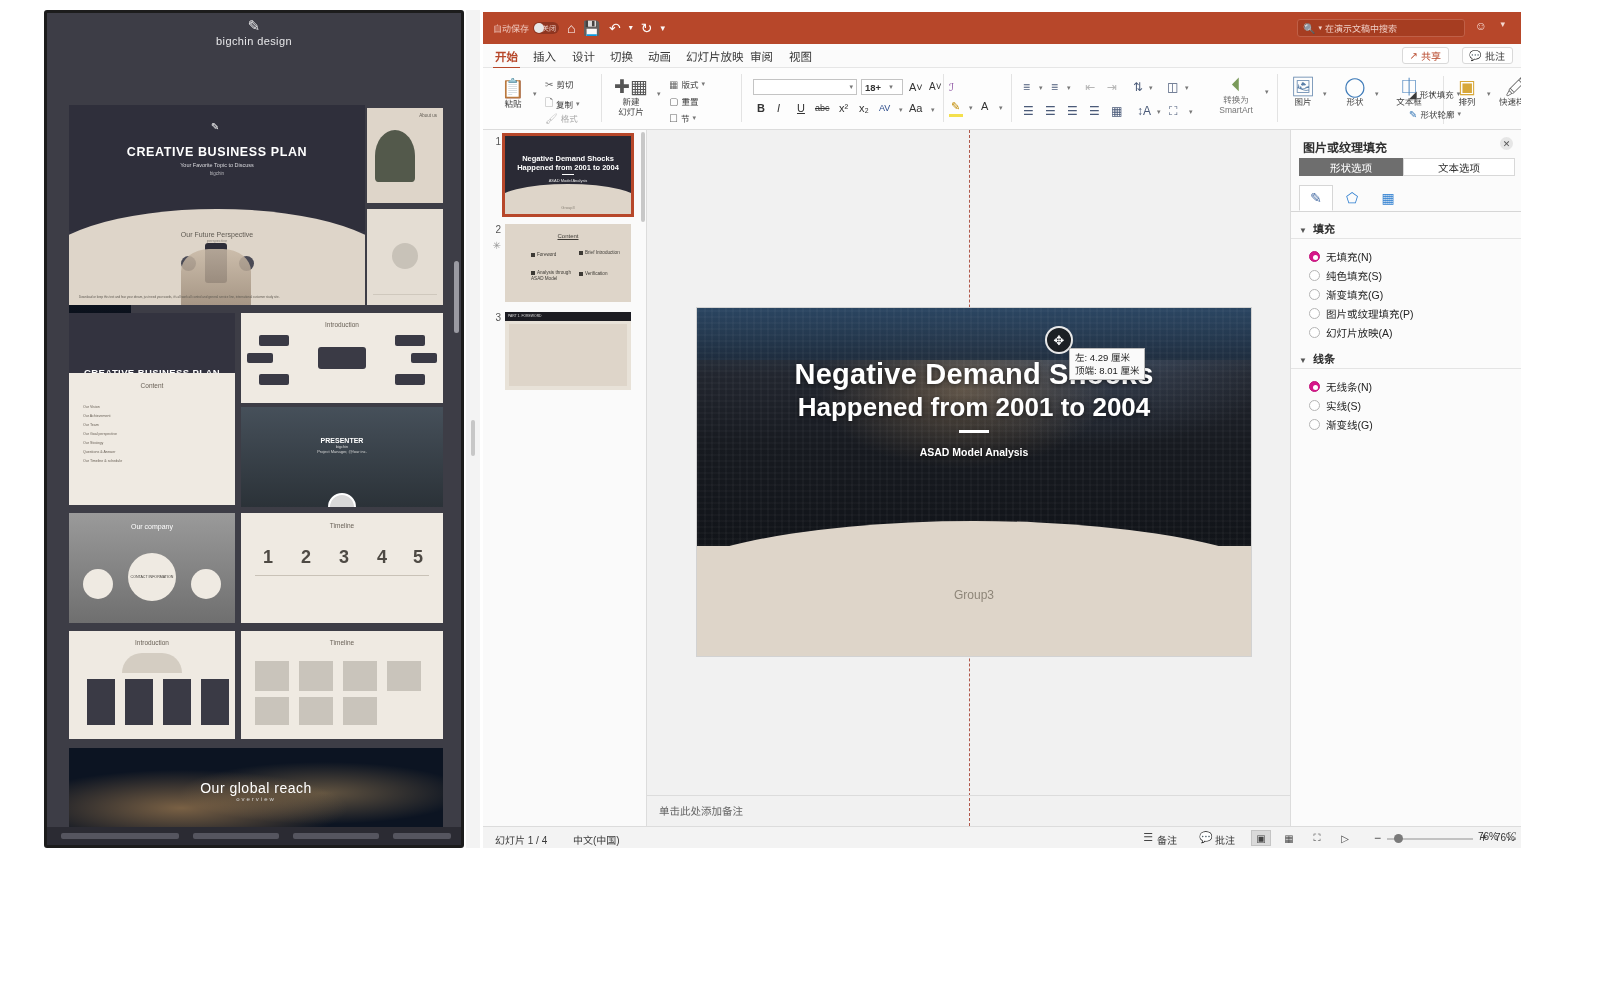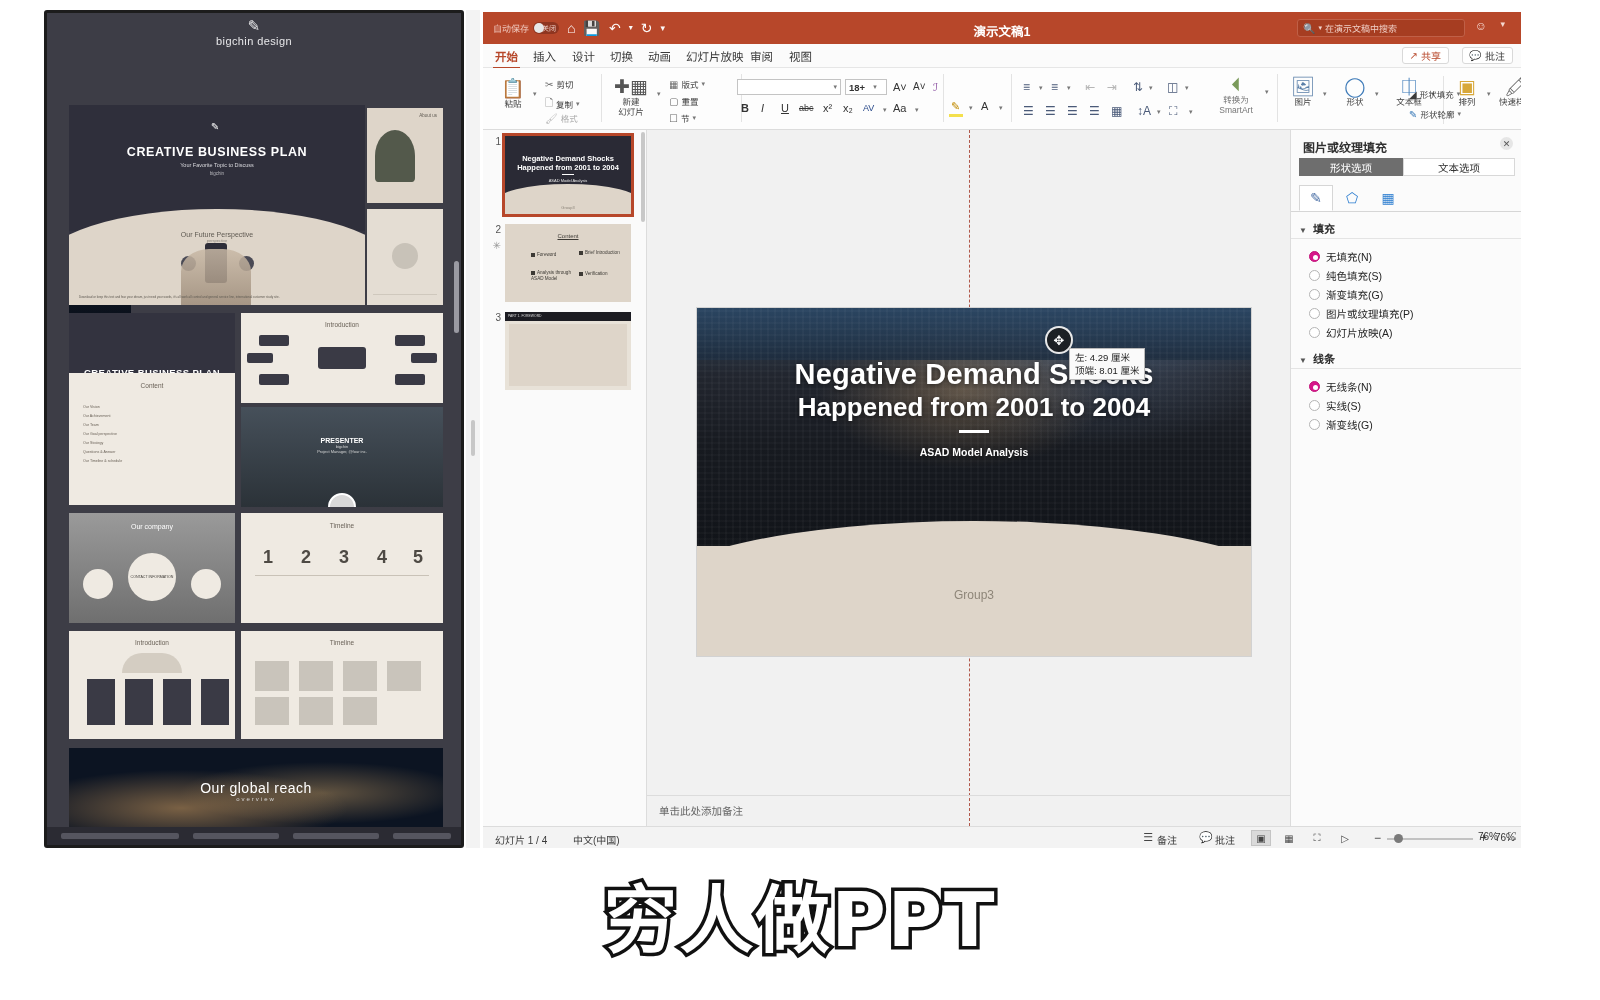--- a/index.html
+++ b/index.html
@@ -444,21 +444,20 @@
             <span class="lbl">关闭</span>
           </span>
         </div>
         <span class="tb-icon">⌂</span>
         <span class="tb-icon">💾</span>
         <span class="tb-icon">↶</span>
         <span class="tb-icon" style="font-size:8px;">▾</span>
         <span class="tb-icon">↻</span>
         <span class="tb-icon" style="font-size:9px;">▾</span>
       </div>
-      <div id="doc-title">演示文稿1</div>
       <div id="search-box">
         <span class="si">🔍</span>
         <span class="si" style="font-size:7px;">▾</span>
         <span class="sp">在演示文稿中搜索</span>
       </div>
       <span class="tb-right-icon" style="right:34px;">☺</span>
       <span class="tb-right-icon" style="right:16px; font-size:9px;">▾</span>
     </div>
 
     <div id="tabs">
@@ -522,21 +521,21 @@
           <span>重置</span>
         </div>
         <div class="smallrow" style="left:62px; top:42px;">
           <span class="g">☐</span>
           <span>节</span>
           <span class="cv">▾</span>
         </div>
       </div>
       <div class="rsep" style="left:258px;"></div>
 
-      <div class="rgroup" style="left:254px; width:200px;text-decoration:underline;">
+      <div class="rgroup" style="left:270px; width:200px;text-decoration:underline;">
         <div class="fontname" style="left:0px; top:9px; width:104px;">
           <span style="font-size:9.5px; color:#333; margin-right:auto; padding-left:4px;"></span>
           <span class="cv">▾</span>
         </div>
         <div class="fontsize" style="left:108px; top:9px; width:42px;">
           <span>18+</span>
           <span class="cv">▾</span>
         </div>
         <span class="fbtn" style="left:156px; top:11px;">A˅</span>
         <span class="fbtn" style="left:176px; top:11px; font-size:10px;">A˅</span>
@@ -803,14 +802,13 @@
       <span id="zoom-val" style="right:0px; width:32px; text-align:center;">76%</span>
 
     </div>
   </div>
 
   <div style="position:absolute; left:1478px; top:826px; width:40px; height:22px;">
     <span style="position:absolute; left:0px; top:5px; font-size:10px; color:#333;">76%</span>
     <span style="position:absolute; left:30px; top:4px; font-size:11px; color:#444;">⛶</span>
   </div>
 
-  <div id="caption">穷人做PPT</div>
 </div>
 
 </body></html>

